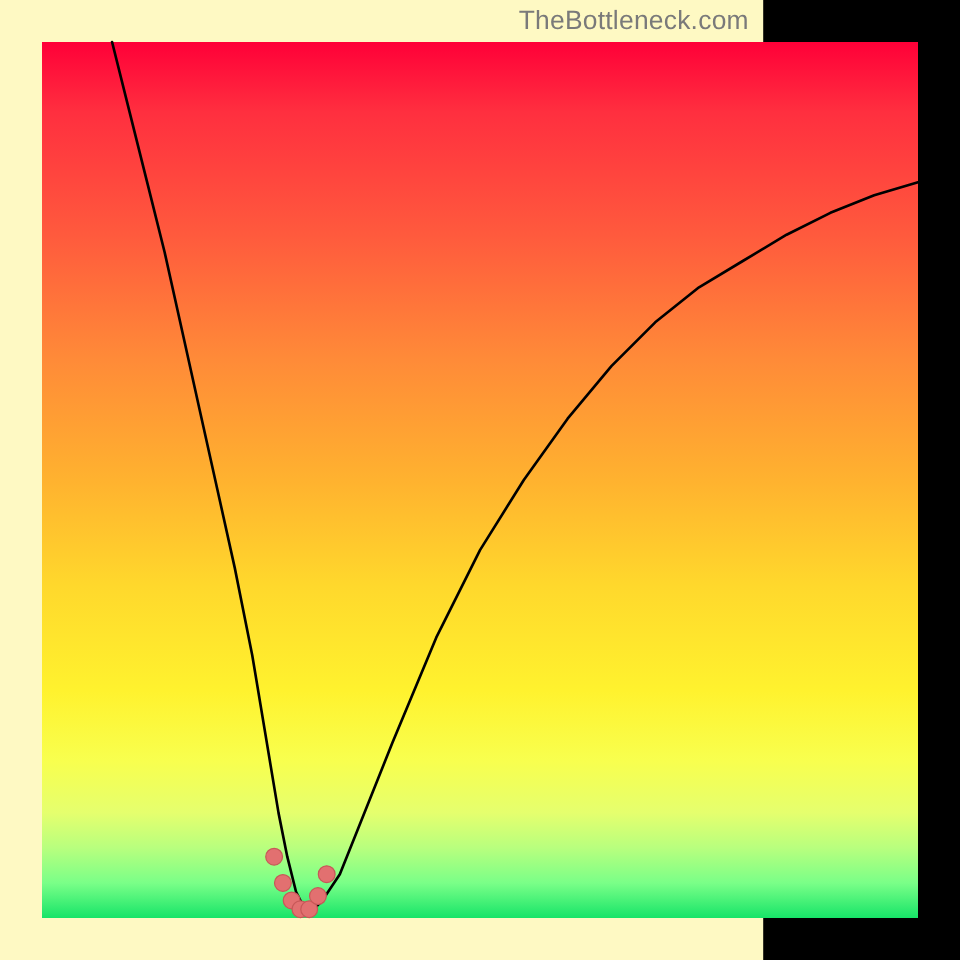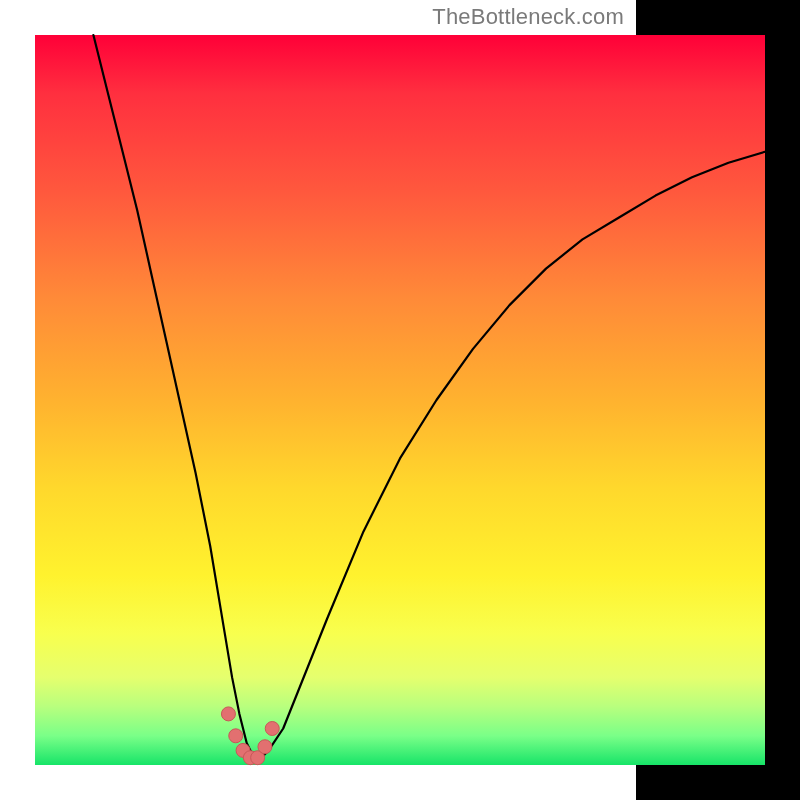--- a/index.html
+++ b/index.html
@@ -10,21 +10,21 @@
     background: #000;
     overflow: hidden;
     font-family: Arial, Helvetica, sans-serif;
   }
   .frame {
     position: absolute;
     left: 0;
     top: 0;
     width: 636px;
     height: 800px;
-    background: #ffffff;
+    background: #fef9c3;
   }
   .plot {
     position: absolute;
     left: 35px;
     top: 35px;
     width: 730px;
     height: 730px;
     background: linear-gradient(
       to bottom,
       #ff0038 0%,

